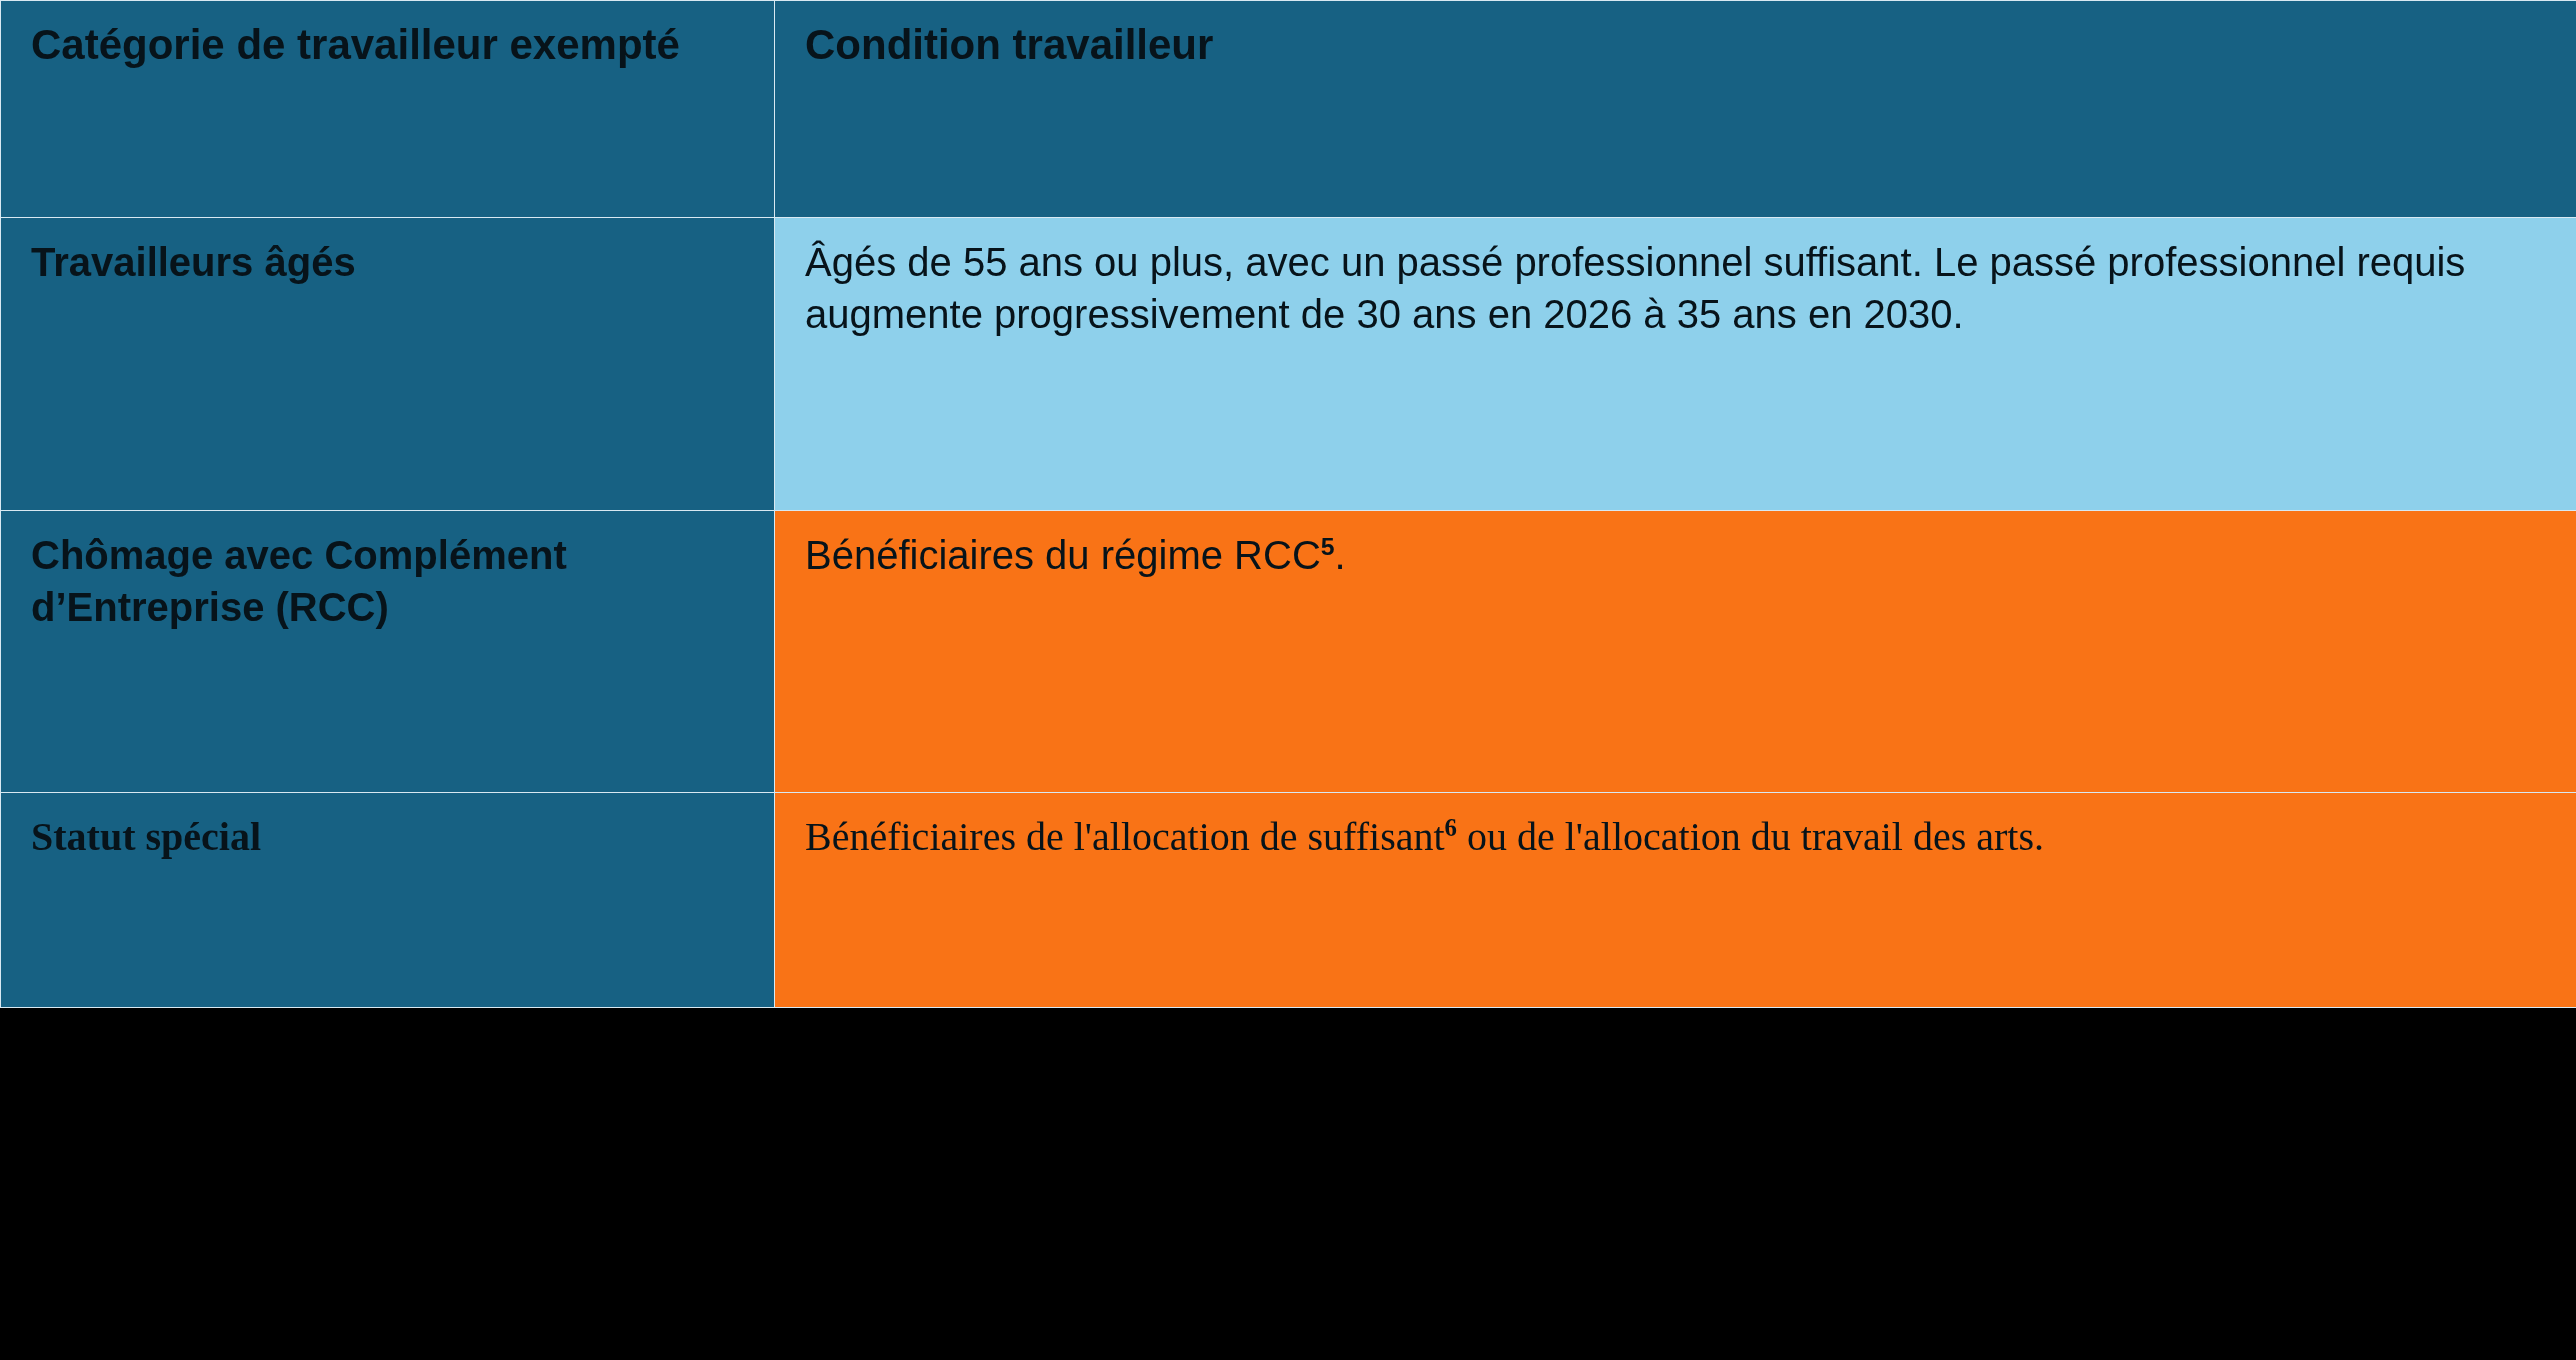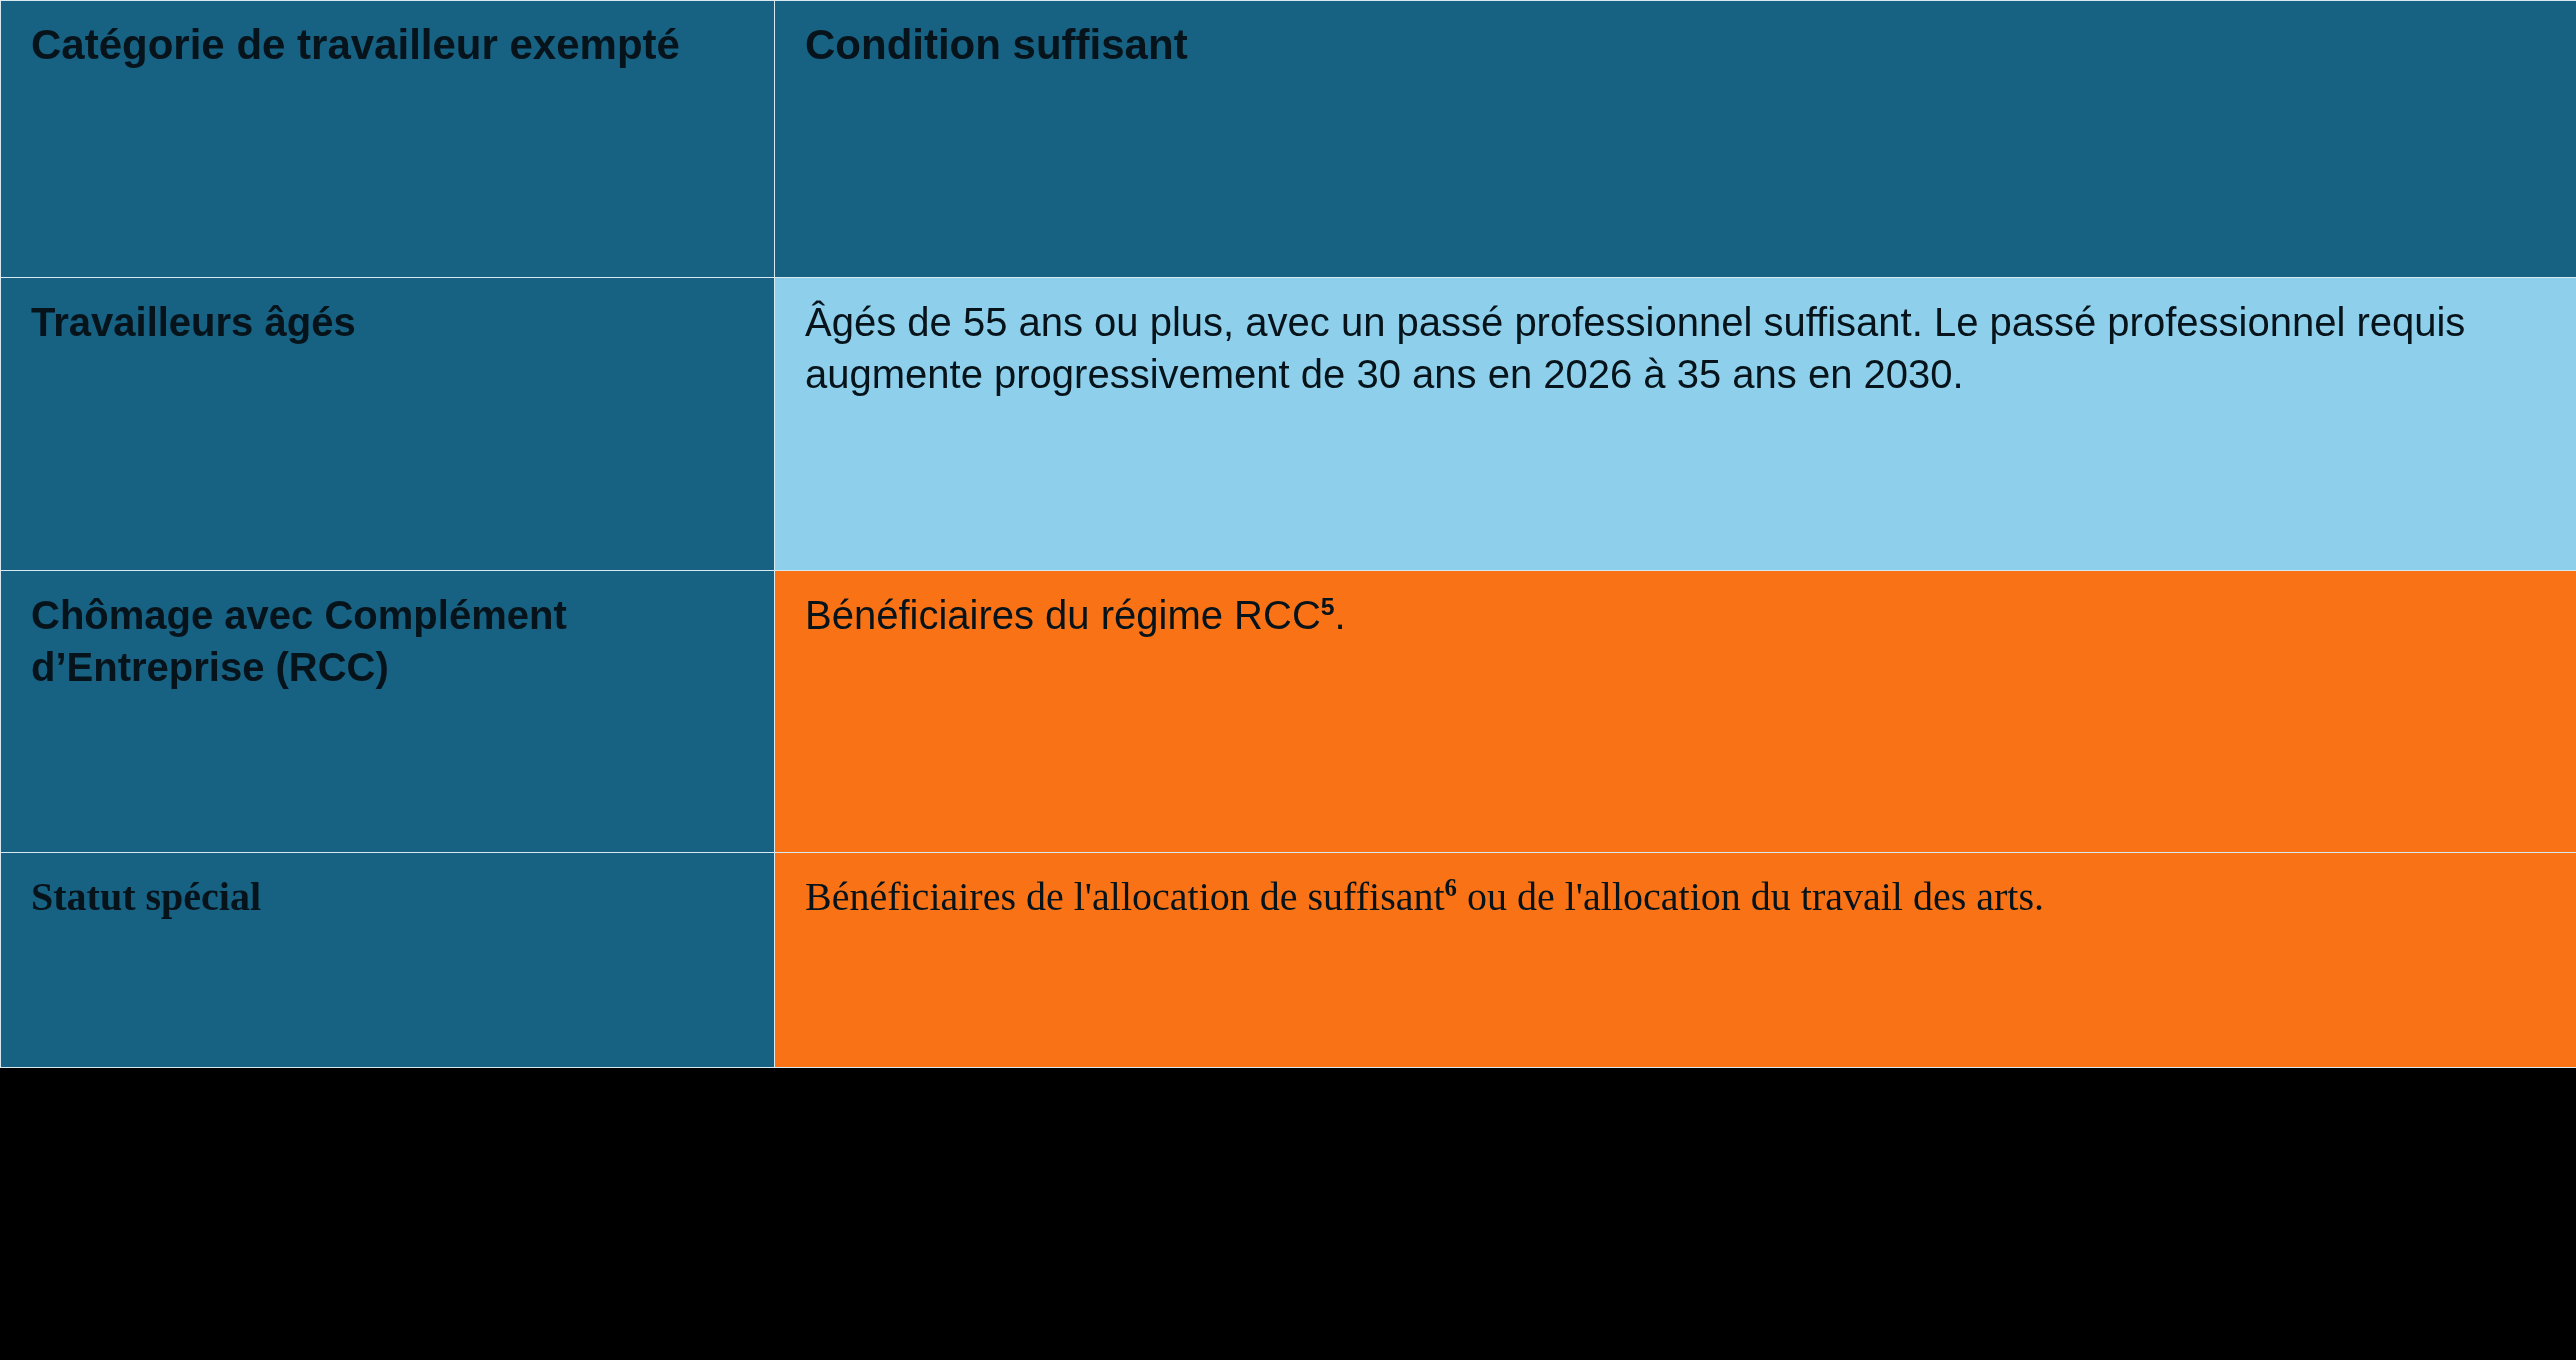--- a/index.html
+++ b/index.html
@@ -31,21 +31,21 @@
     color: #07131a;
     text-align: left;
     vertical-align: top;
     font-size: 42px;
     font-weight: bold;
     line-height: 1.26;
     padding: 17.7px 30px 20.4px 30px;
     border: 1.4px solid #d9e9f2;
     box-sizing: border-box;
   }
-  thead th.head-1 { height: 277px; }
+  thead th.head-1 { height: 217px; }
 
   tbody th.cat {
     background: #176183;
     color: #07131a;
     text-align: left;
     vertical-align: top;
     font-size: 40px;
     font-weight: bold;
     line-height: 1.3;
     padding: 17.7px 30px 20.4px 30px;
@@ -89,21 +89,21 @@
 
 <div class="table-wrap">
   <table class="exempt-table">
     <colgroup>
       <col class="c1">
       <col class="c2">
     </colgroup>
     <thead>
       <tr>
         <th class="head-1">Catégorie de travailleur exempté</th>
-        <th class="head-1">Condition suffisant</th>
+        <th class="head-1">Condition travailleur</th>
       </tr>
     </thead>
     <tbody>
       <tr class="r1 band-a">
         <th class="cat">Travailleurs âgés</th>
         <td class="cond"><span>Âgés de 55 ans ou plus, avec un passé professionnel suffisant. Le passé professionnel requis augmente progressivement de 30 ans en 2026 à 35 ans en 2030.</span></td>
       </tr>
       <tr class="r2 band-b">
         <th class="cat">Chômage avec Complément d’Entreprise (RCC)</th>
         <td class="cond"><span>Bénéficiaires du régime RCC</span><sup>5</sup><span>.</span></td>

